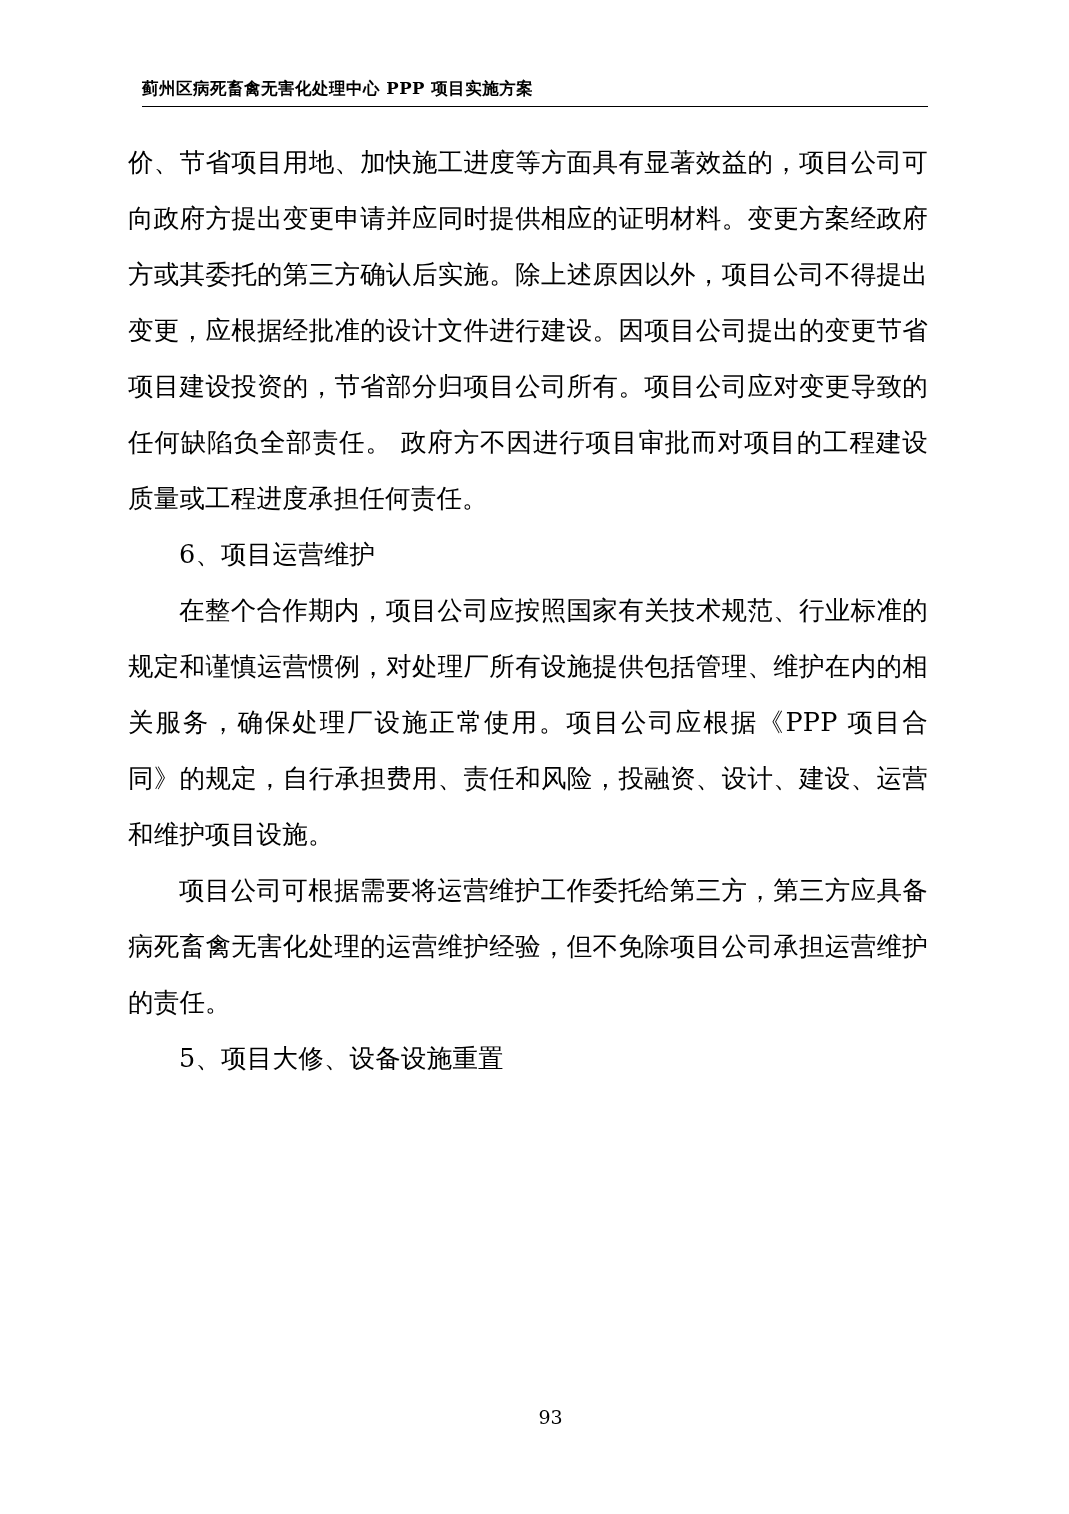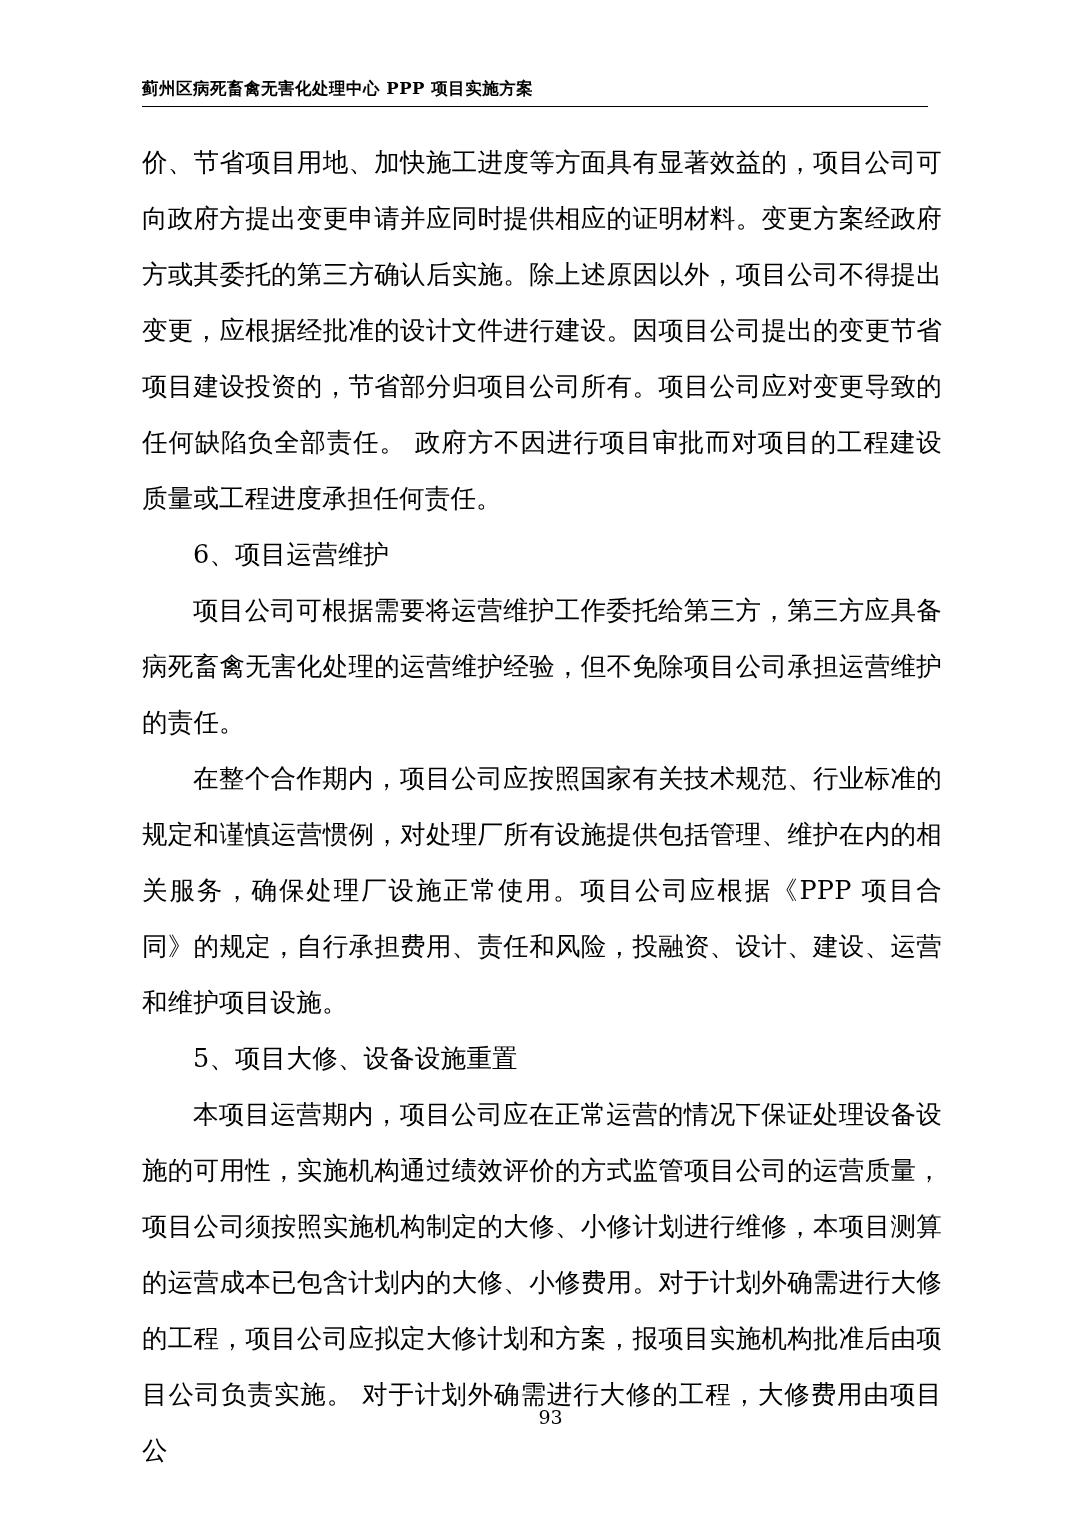--- a/index.html
+++ b/index.html
@@ -31,21 +31,21 @@
   }
   .header-title {
     font-family: "DejaVu Serif", "Liberation Serif", serif;
     font-size: 16.5px;
     font-weight: bold;
     letter-spacing: 0.5px;
     white-space: nowrap;
   }
   .content {
     position: absolute;
-    left: 142px;
+    left: 128px;
     top: 128px;
     width: 800px;
   }
   p {
     margin: 0;
     font-size: 25.5px;
     line-height: 56px;
     text-align: justify;
     text-justify: inter-ideograph;
     letter-spacing: 0.2px;
@@ -70,23 +70,22 @@
 
 <div class="page">
 
   <div class="header">
     <div class="header-title">蓟州区病死畜禽无害化处理中心 PPP 项目实施方案</div>
   </div>
 
   <div class="content">
     <p class="body-para">价、节省项目用地、加快施工进度等方面具有显著效益的，项目公司可向政府方提出变更申请并应同时提供相应的证明材料。变更方案经政府方或其委托的第三方确认后实施。除上述原因以外，项目公司不得提出变更，应根据经批准的设计文件进行建设。因项目公司提出的变更节省项目建设投资的，节省部分归项目公司所有。项目公司应对变更导致的任何缺陷负全部责任。 政府方不因进行项目审批而对项目的工程建设质量或工程进度承担任何责任。</p>
     <p class="body-para indent">6、项目运营维护</p>
+    <p class="body-para indent">在整个合作期内，项目公司应按照国家有关技术规范、行业标准的规定和谨慎运营惯例，对处理厂所有设施提供包括管理、维护在内的相关服务，确保处理厂设施正常使用。项目公司应根据《PPP 项目合同》的规定，自行承担费用、责任和风险，投融资、设计、建设、运营和维护项目设施。</p>
     <p class="body-para indent">项目公司可根据需要将运营维护工作委托给第三方，第三方应具备病死畜禽无害化处理的运营维护经验，但不免除项目公司承担运营维护的责任。</p>
-    <p class="body-para indent">在整个合作期内，项目公司应按照国家有关技术规范、行业标准的规定和谨慎运营惯例，对处理厂所有设施提供包括管理、维护在内的相关服务，确保处理厂设施正常使用。项目公司应根据《PPP 项目合同》的规定，自行承担费用、责任和风险，投融资、设计、建设、运营和维护项目设施。</p>
     <p class="body-para indent">5、项目大修、设备设施重置</p>
-    <p class="body-para indent">本项目运营期内，项目公司应在正常运营的情况下保证处理设备设施的可用性，实施机构通过绩效评价的方式监管项目公司的运营质量，项目公司须按照实施机构制定的大修、小修计划进行维修，本项目测算的运营成本已包含计划内的大修、小修费用。对于计划外确需进行大修的工程，项目公司应拟定大修计划和方案，报项目实施机构批准后由项目公司负责实施。 对于计划外确需进行大修的工程，大修费用由项目公</p>
   </div>
 
   <div class="footer">
     <span class="page-number">93</span>
   </div>
 
 </div>
 
 </body></html>

